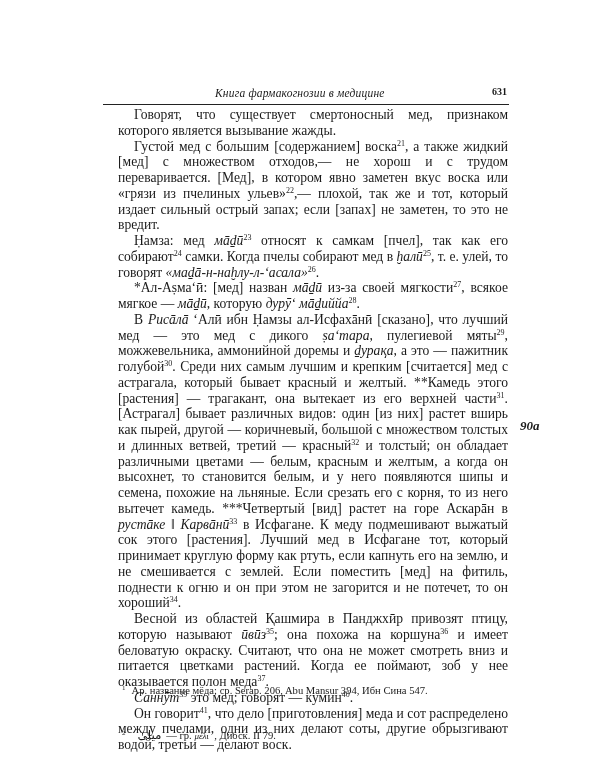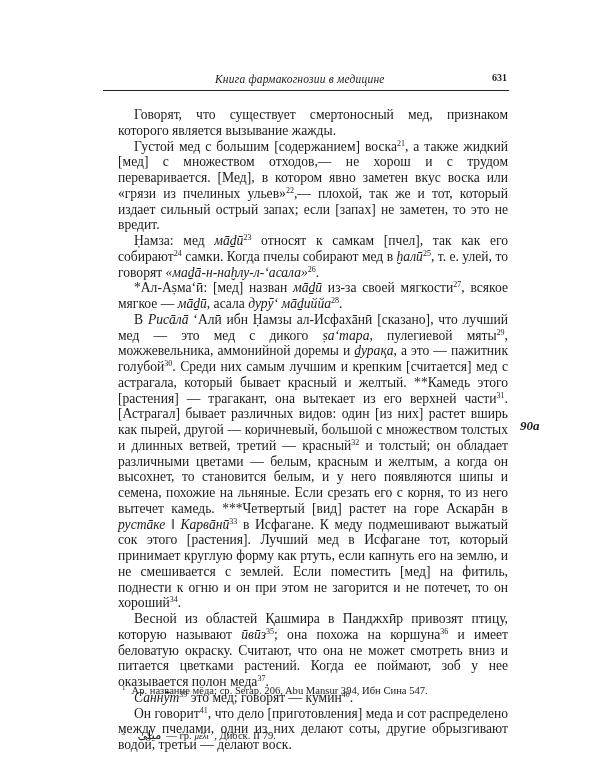--- a/index.html
+++ b/index.html
@@ -1,21 +1,21 @@
 <!DOCTYPE html>
 <html><head>
 <meta charset="utf-8">
 <style>
   html, body { margin:0; padding:0; }
   body {
     width:600px; height:766px; background:#ffffff; position:relative; overflow:hidden;
     font-family:"Liberation Serif","DejaVu Serif",serif; color:#1a1a1a;
   }
   .header {
-    position:absolute; left:103px; top:72px; width:406px; height:18px;
+    position:absolute; left:103px; top:86px; width:406px; height:18px;
     border-bottom:1.5px solid #222;
     text-align:center;
   }
   .running-title {
     position:absolute; left:112px; top:1px; font-style:italic; font-size:11.5px; letter-spacing:0.2px;
   }
   .page-number {
     position:absolute; right:2px; top:0px; font-weight:bold; font-size:10px;
   }
   .body-text {
@@ -46,21 +46,21 @@
 
 <div class="margin-note">90a</div>
 
 <div class="body-text">
   <p><span>Говорят, что существует смертоносный мед, признаком которого является вызывание жажды.</span></p>
 
   <p><span>Густой мед с большим [содержанием] воска</span><sup>21</sup><span>, а также жидкий [мед] с множеством отходов,— не хорош и с трудом переваривается. [Мед], в котором явно заметен вкус воска или «грязи из пчелиных ульев»</span><sup>22</sup><span>,— плохой, так же и тот, который издает сильный острый запах; если [запах] не заметен, то это не вредит.</span></p>
 
   <p><span>Ḥамза: мед </span><i>мāḏӣ</i><sup>23</sup><span> относят к самкам [пчел], так как его собирают</span><sup>24</sup><span> самки. Когда пчелы собирают мед в </span><i>ḫалӣ</i><sup>25</sup><span>, т. е. улей, то говорят </span><i>«маḏā-н-наḫлу-л-‘асала»</i><sup>26</sup><span>.</span></p>
 
-  <p><span>*Ал-Аṣма‘ӣ: [мед] назван </span><i>мāḏӣ</i><span> из-за своей мягкости</span><sup>27</sup><span>, всякое мягкое — </span><i>мāḏӣ</i><span>, асала </span><i>дурӯ‘ мāḏиййа</i><sup>28</sup><span>.</span></p>
+  <p><span>*Ал-Аṣма‘ӣ: [мед] назван </span><i>мāḏӣ</i><span> из-за своей мягкости</span><sup>27</sup><span>, всякое мягкое — </span><i>мāḏӣ</i><span>, которую </span><i>дурӯ‘ мāḏиййа</i><sup>28</sup><span>.</span></p>
 
   <p><span>В </span><i>Рисāлā</i><span> ‘Алӣ ибн Ḥамзы ал-Исфахāнӣ [сказано], что лучший мед — это мед с дикого </span><i>ṣа‘тара</i><span>, пулегиевой мяты</span><sup>29</sup><span>, можжевельника, аммонийной доремы и </span><i>ḏурақа</i><span>, а это — пажитник голубой</span><sup>30</sup><span>. Среди них самым лучшим и крепким [считается] мед с астрагала, который бывает красный и желтый. **Камедь этого [растения] — трагакант, она вытекает из его верхней части</span><sup>31</sup><span>. [Астрагал] бывает различных видов: один [из них] растет вширь как пырей, другой — коричневый, большой с множеством толстых и длинных ветвей, третий — красный</span><sup>32</sup><span> и толстый; он обладает различными цветами — белым, красным и желтым, а когда он высохнет, то становится белым, и у него появляются шипы и семена, похожие на льняные. Если срезать его с корня, то из него вытечет камедь. ***Четвертый [вид] растет на горе Аскарāн в </span><i>рустāке</i><span> ‖ </span><i>Карвāнӣ</i><sup>33</sup><span> в Исфагане. К меду подмешивают выжатый сок этого [растения]. Лучший мед в Исфагане тот, который принимает круглую форму как ртуть, если капнуть его на землю, и не смешивается с землей. Если поместить [мед] на фитиль, поднести к огню и он при этом не загорится и не потечет, то он хороший</span><sup>34</sup><span>.</span></p>
 
   <p><span>Весной из областей Қашмира в Панджхӣр привозят птицу, которую называют </span><i>ӣвӣз</i><sup>35</sup><span>; она похожа на коршуна</span><sup>36</sup><span> и имеет беловатую окраску. Считают, что она не может смотреть вниз и питается цветками растений. Когда ее поймают, зоб у нее оказывается полон меда</span><sup>37</sup><span>.</span></p>
 
 
   <p><i>Саннӯт</i><sup>39</sup><span> это мед; говорят — кумин</span><sup>40</sup><span>.</span></p>
 
   <p><span>Он говорит</span><sup>41</sup><span>, что дело [приготовления] меда и сот распределено между пчелами, одни из них делают соты, другие обрызгивают водой, третьи — делают воск.</span></p>
 

